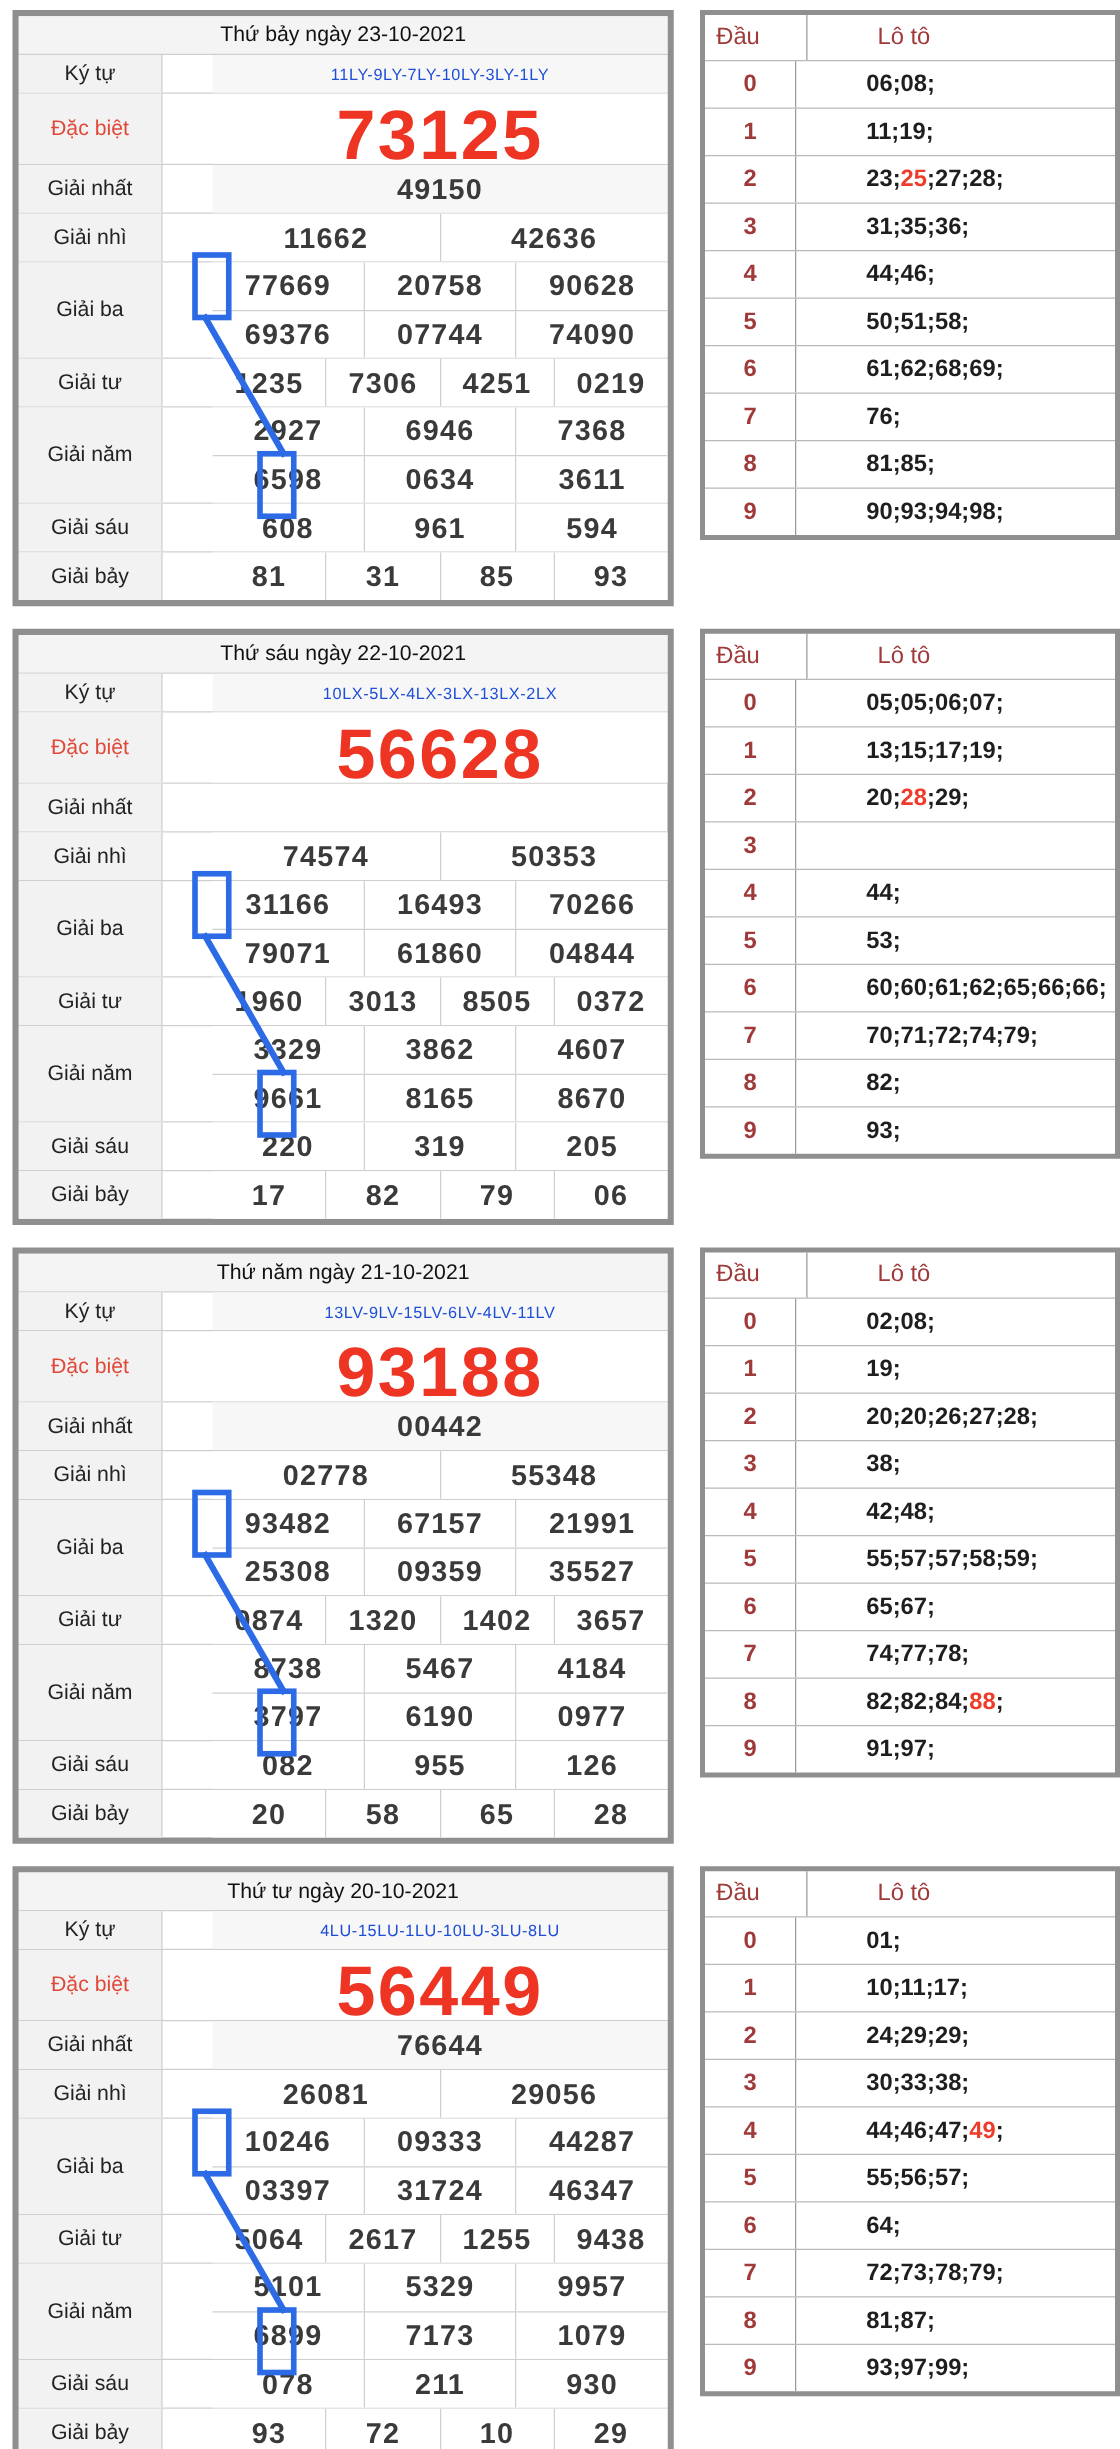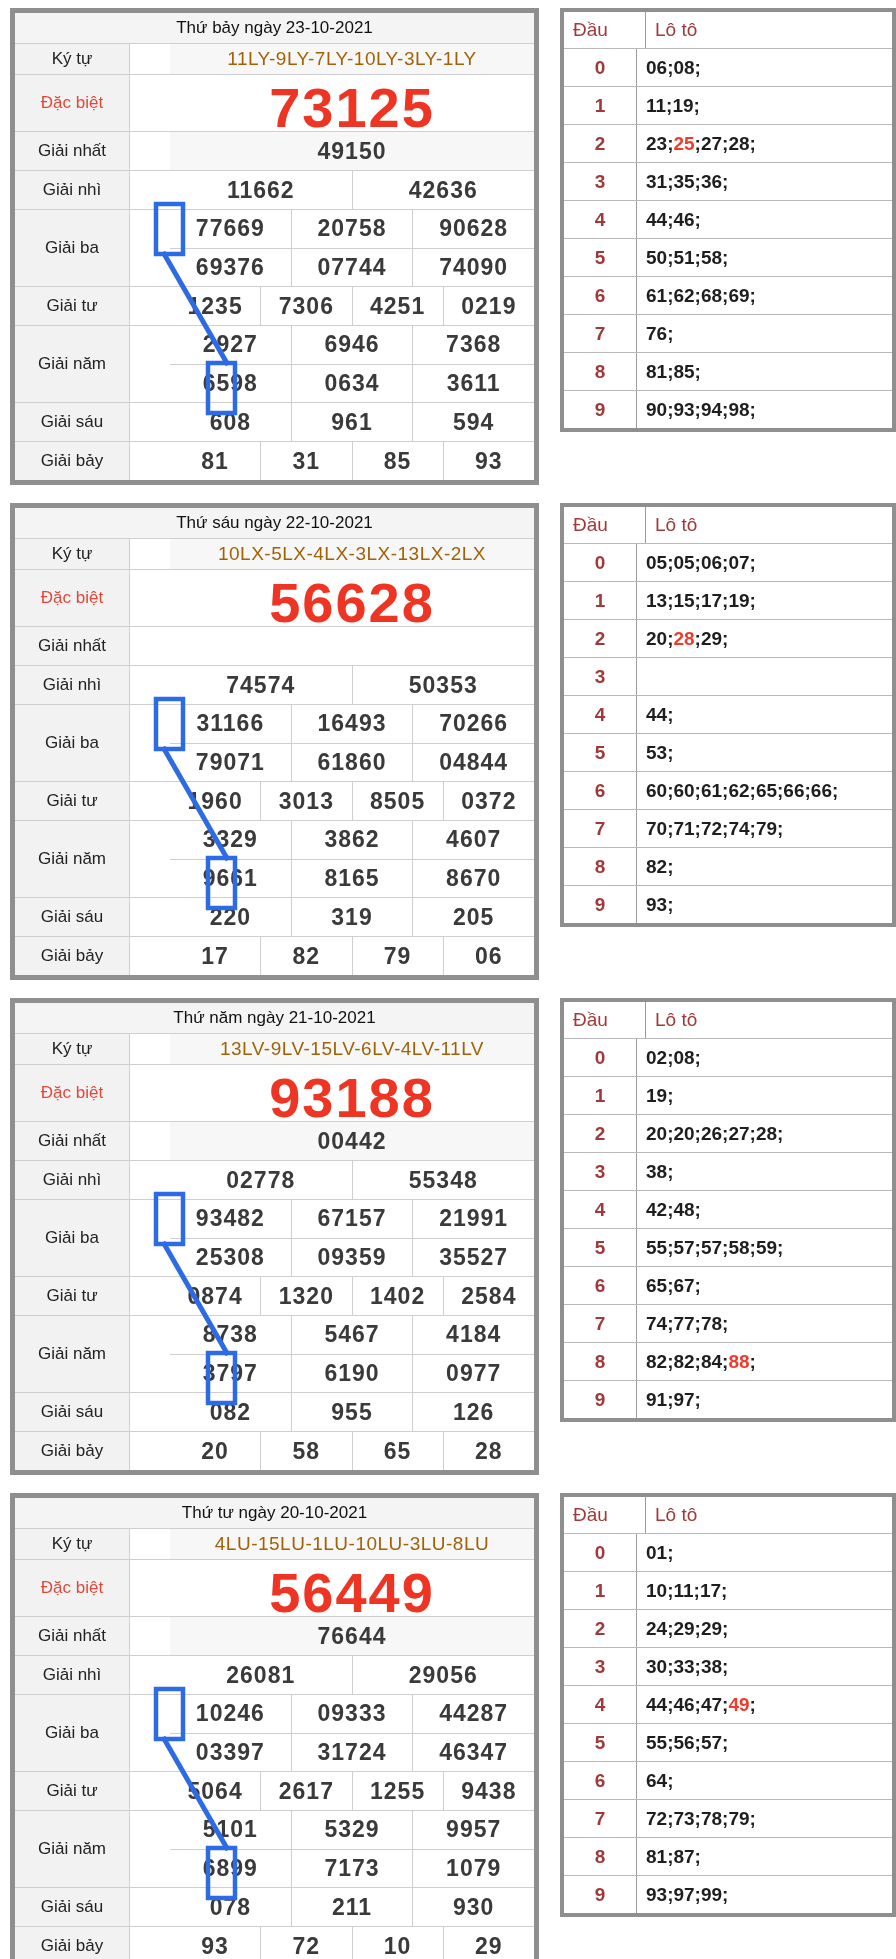--- a/index.html
+++ b/index.html
@@ -54,21 +54,21 @@
   .vals{flex:1; display:flex; flex-direction:column; background:#fff;}
   .cellrow{display:flex; flex:1;}
   .cellrow + .cellrow{border-top:1px solid var(--border-thin);}
   .cell{
     flex:1;
     display:flex; align-items:center; justify-content:center;
     font-weight:bold; font-size:23px; color:var(--num-dark);
     letter-spacing:1px;
   }
   .cell + .cell{border-left:1px solid var(--border-thin);}
-  .cell.kytu{font-weight:normal; font-size:19px; letter-spacing:.5px; color:#a16207;}
+  .cell.kytu{font-weight:normal; font-size:13px; letter-spacing:.5px; color:#1d4ed8;}
   .cell.db{font-size:56px; color:var(--special-red); letter-spacing:2px;}
   .shade .cell{background:#f7f7f7;}
   .h30{height:30px;} .h56{height:56px;} .h38{height:38px;} .h76{height:76px;}
   
   .anno{
     position:absolute; left:-5px; top:-5px;
     width:529px; height:471px;
     pointer-events:none;
   }
   
@@ -84,21 +84,21 @@
     width:72px; flex:none;
     display:flex; align-items:center; justify-content:center;
     border-right:1px solid #9a9a9a;
     color:var(--header-red); font-weight:bold; font-size:19px;
   }
   .rt-head .rt-dau{justify-content:flex-start; padding-left:9px; font-weight:normal;}
   .rt-loto{
     flex:1; display:flex; align-items:center;
     padding-left:9px;
     font-weight:bold; font-size:19px; color:#1e1e1e;
-    white-space:nowrap; overflow:hidden;
+    white-space:nowrap; overflow:hidden;margin-left:47px;
   }
   .rt-head .rt-loto{font-weight:normal; color:var(--header-red);}
   .rt-loto .hl{color:var(--highlight-red);}
 </style>
 </head>
 <body>
 
 <main id="app">
     <div class="block">
       <div class="lt">
@@ -448,21 +448,21 @@
             </div>
           </div>
         </div>
         <div class="lt-row h38">
           <div class="lab ">Giải tư</div>
           <div class="vals">
             <div class="cellrow">
               <div class="cell ">0874</div>
               <div class="cell ">1320</div>
               <div class="cell ">1402</div>
-              <div class="cell ">2584</div>
+              <div class="cell ">3657</div>
             </div>
           </div>
         </div>
         <div class="lt-row h76">
           <div class="lab ">Giải năm</div>
           <div class="vals">
             <div class="cellrow">
               <div class="cell ">8738</div>
               <div class="cell ">5467</div>
               <div class="cell ">4184</div>

